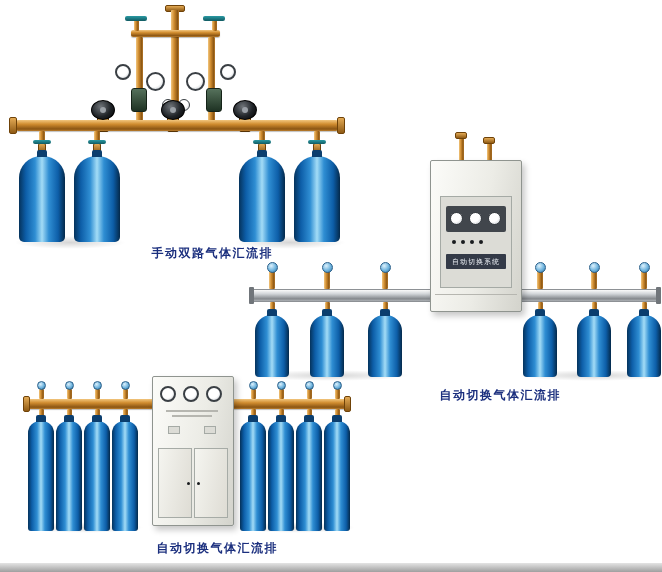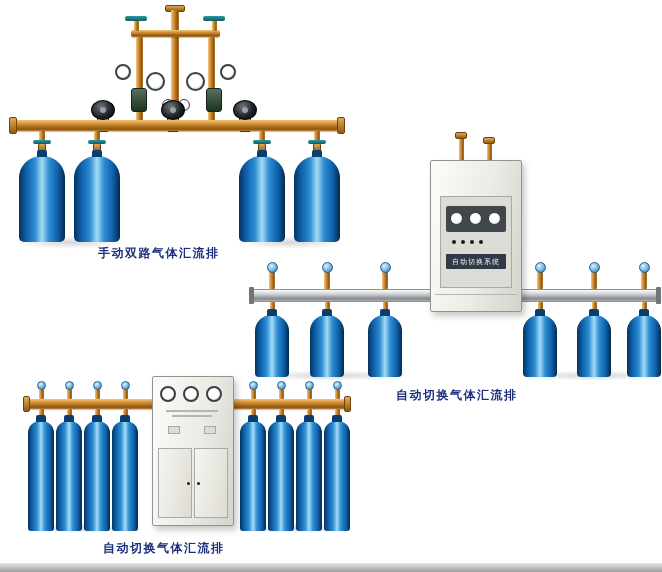--- a/index.html
+++ b/index.html
@@ -36,21 +36,21 @@
   .cab{position:absolute;background:linear-gradient(100deg,#fcfcf9 0%,#ecece6 55%,#d3d3cc 100%);
        border:1px solid #8f948f;border-radius:2px;box-shadow:3px 4px 6px rgba(0,0,0,.22);z-index:2}
   .panel{position:absolute;background:#dcdcd6;border:1px solid #a5aaa5;z-index:3}
   .strip{position:absolute;background:#41464c;border-radius:2px;z-index:3}
   .cab-label{position:absolute;background:#333a47;color:#eef2f7;font-size:7px;line-height:15px;text-align:center;
              letter-spacing:1px;border-radius:1px;overflow:hidden;white-space:nowrap;z-index:3}
   .door{position:absolute;background:linear-gradient(100deg,#f5f5f0,#dedcd4);border:1px solid #a6aba6;z-index:3}
   .seam{position:absolute;background:#b6b6b0;z-index:3}
   .dot{position:absolute;width:4px;height:4px;border-radius:50%;background:#191c1f;z-index:3}
   .g3{z-index:3}
-  .caption{position:absolute;color:#1b2f7e;font-size:12px;font-weight:bold;letter-spacing:1.5px;text-align:left}
+  .caption{position:absolute;color:#1b2f7e;font-size:12px;font-weight:bold;letter-spacing:1.5px;text-align:right}
   .shadow{position:absolute;background:radial-gradient(ellipse at center,rgba(0,0,0,.16) 0%,rgba(0,0,0,0) 70%)}
 </style>
 </head>
 <body>
 
 <div id="canvas">
 
   <div>
 
     <div class="fitting" style="left:165px;top:5px;width:20px;height:7px"></div>

